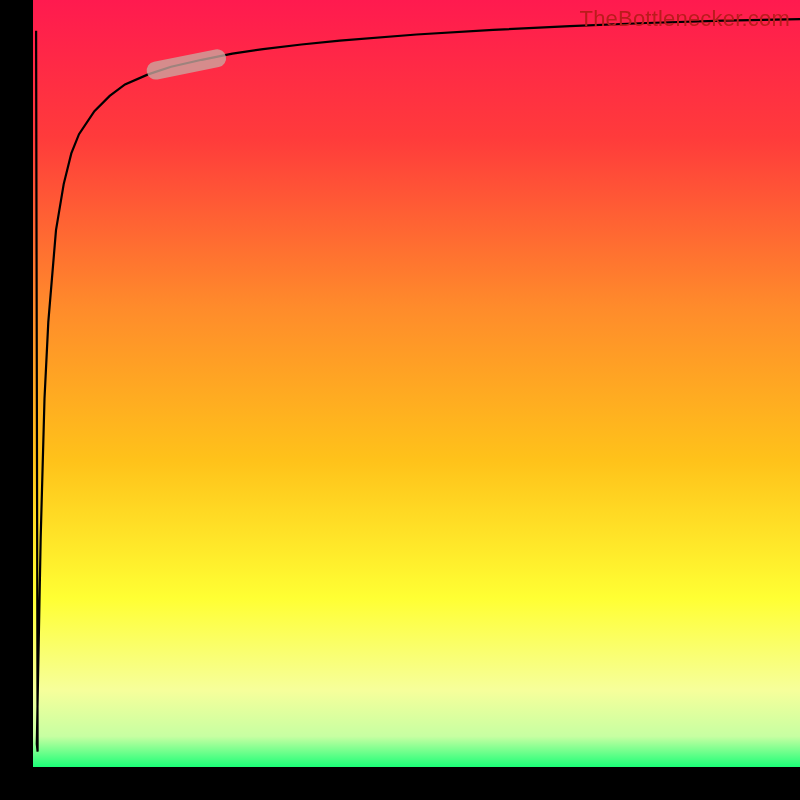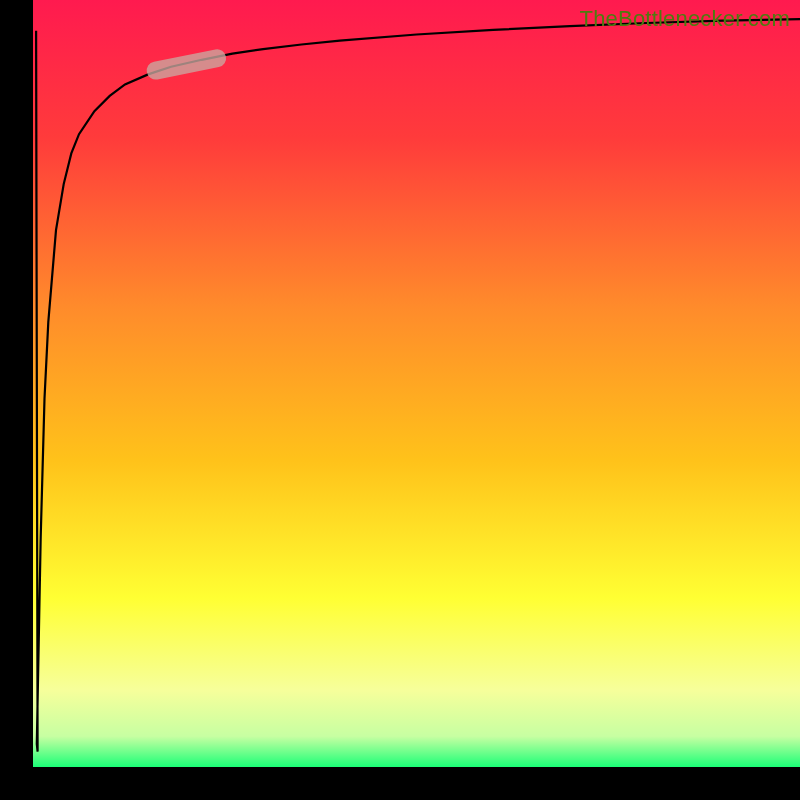--- a/index.html
+++ b/index.html
@@ -16,21 +16,21 @@
     height: 800px;
   }
   .watermark {
     position: absolute;
     top: 6px;
     right: 10px;
     z-index: 20;
     font-family: Arial, Helvetica, sans-serif;
     font-size: 22px;
     font-weight: 500;
-    color: #4d7c0f;
+    color: #b91c1c;
     letter-spacing: 0.2px;
   }
   svg.plot {
     position: absolute;
     top: 0;
     left: 0;
     width: 800px;
     height: 800px;
     z-index: 1;
   }

